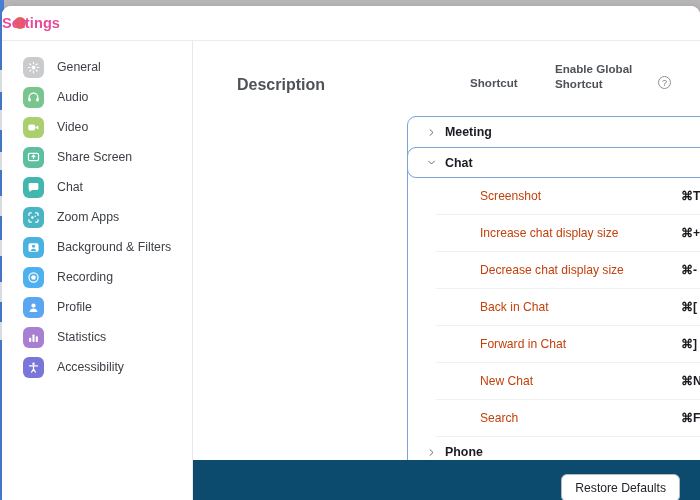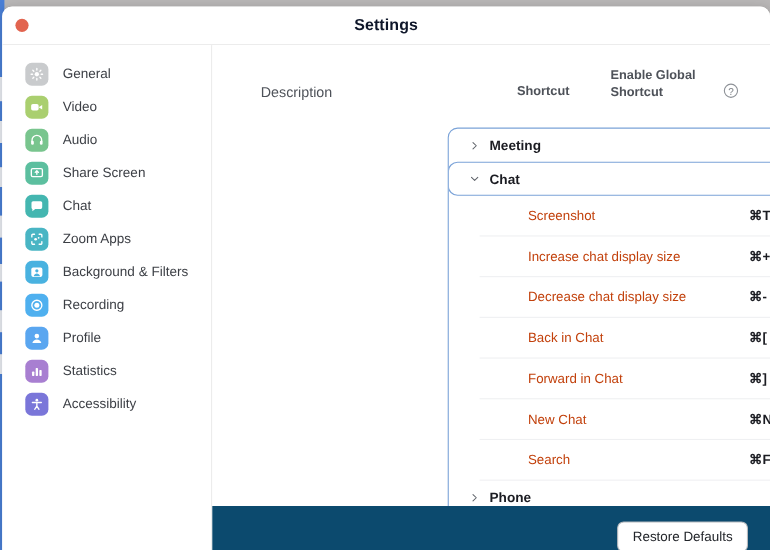--- a/index.html
+++ b/index.html
@@ -57,24 +57,23 @@
     width: 12px;
     height: 12px;
     border-radius: 50%;
     background: #e2644f;
     cursor: pointer;
   }
   #window-title {
     position: absolute;
     left: 0; right: 0;
     top: 9px;
-    text-align: center;
     font-size: 14.5px;
     font-weight: bold;
-    color: #0f172a;
+    color: #ec4899;
     letter-spacing: .1px;
   }
 
   
   #content {
     position: relative;
     display: flex;
     height: 460px;
   }
 
@@ -129,22 +128,22 @@
   
   #col-header {
     position: relative;
     height: 40px;
     margin-top: 14px;
   }
   #col-desc {
     position: absolute;
     left: 22px;
     top: 21px;
-    font-size: 13px;
-    font-weight: normal;
+    font-size: 16px;
+    font-weight: bold;
     color: #4e5259;
   }
   #col-shortcut {
     position: absolute;
     left: 255px;
     top: 21px;
     font-size: 11.6px;
     font-weight: bold;
     color: #4e5259;
   }
@@ -298,37 +297,37 @@
         <div class="nav-item">
           <span class="nav-icon" style="background: rgb(201, 203, 205);">
             <svg viewBox="0 0 16 16" width="13" height="13">
               <circle cx="8" cy="8" r="2.4" fill="#fff"></circle>
               <path d="M8 1.6v1.6M8 12.8v1.6M1.6 8h1.6M12.8 8h1.6M3.5 3.5l1.1 1.1M11.4 11.4l1.1 1.1M12.5 3.5l-1.1 1.1M4.6 11.4l-1.1 1.1" stroke="#fff" fill="none" stroke-width="1.5" stroke-linecap="round" stroke-linejoin="round"></path>
             </svg>
           </span>
           <span class="nav-label">General</span>
         </div>
         <div class="nav-item">
-          <span class="nav-icon" style="background: rgb(170, 207, 111);">
-            <svg viewBox="0 0 16 16" width="13" height="13">
-              <rect x="1.6" y="4.4" width="8.4" height="7.2" rx="2" fill="#fff"></rect>
-              <path d="M10.4 7.6l3.6-2.2v5.2l-3.6-2.2z" fill="#fff"></path>
-            </svg>
-          </span>
-          <span class="nav-label">Video</span>
-        </div>
-        <div class="nav-item">
           <span class="nav-icon" style="background: rgb(121, 197, 142);">
             <svg viewBox="0 0 16 16" width="13" height="13">
               <path d="M2.6 9.4V8a5.4 5.4 0 0 1 10.8 0v1.4" stroke="#fff" fill="none" stroke-width="1.5" stroke-linecap="round" stroke-linejoin="round"></path>
               <rect x="1.6" y="8.6" width="3" height="4.4" rx="1.4" fill="#fff"></rect>
               <rect x="11.4" y="8.6" width="3" height="4.4" rx="1.4" fill="#fff"></rect>
             </svg>
           </span>
           <span class="nav-label">Audio</span>
+        </div>
+        <div class="nav-item">
+          <span class="nav-icon" style="background: rgb(170, 207, 111);">
+            <svg viewBox="0 0 16 16" width="13" height="13">
+              <rect x="1.6" y="4.4" width="8.4" height="7.2" rx="2" fill="#fff"></rect>
+              <path d="M10.4 7.6l3.6-2.2v5.2l-3.6-2.2z" fill="#fff"></path>
+            </svg>
+          </span>
+          <span class="nav-label">Video</span>
         </div>
         <div class="nav-item">
           <span class="nav-icon" style="background: rgb(92, 191, 159);">
             <svg viewBox="0 0 16 16" width="13" height="13">
               <rect x="1.8" y="2.8" width="12.4" height="9" rx="1.6" stroke="#fff" fill="none" stroke-width="1.5" stroke-linecap="round" stroke-linejoin="round"></rect>
               <path d="M8 9.2V5.2M8 5.2L6.2 7M8 5.2L9.8 7" stroke="#fff" fill="none" stroke-width="1.5" stroke-linecap="round" stroke-linejoin="round"></path>
             </svg>
           </span>
           <span class="nav-label">Share Screen</span>
         </div>

